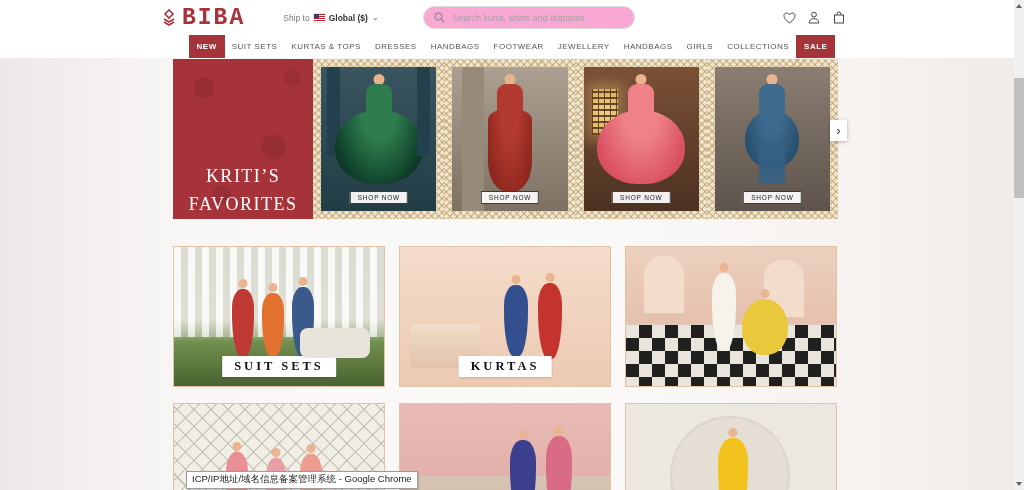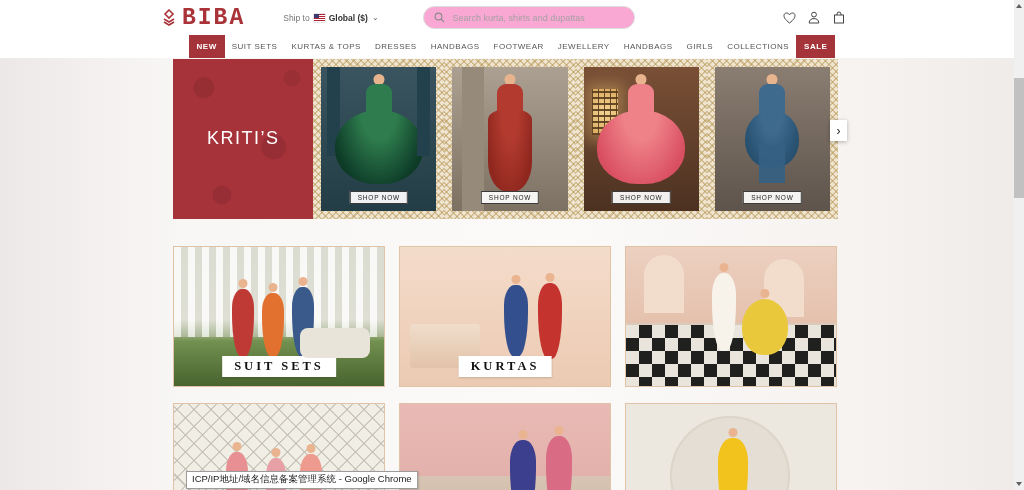--- a/index.html
+++ b/index.html
@@ -25,28 +25,28 @@
   .search input{border:none;outline:none;flex:1;font-size:9px;color:#444;background:transparent;font-family:"Liberation Sans",sans-serif;}
   .search input::placeholder{color:#a5a0a0;}
   .hicons{margin-left:auto;margin-right:178px;display:flex;align-items:center;gap:11px;}
   .hicon{width:14px;height:14px;display:flex;align-items:center;justify-content:center;cursor:pointer;}
   
   .nav{height:23px;background:#fff;display:flex;justify-content:center;align-items:stretch;}
   .nav-item{display:flex;align-items:center;padding:0 7px;font-size:8px;letter-spacing:.5px;color:#555;cursor:pointer;white-space:nowrap;}
   .nav-item.hl{background:#a5343a;color:#fff;font-weight:bold;padding:2px 8px;}
   
   .hero{position:relative;margin:1px 0 0 173px;width:665px;height:160px;display:flex;}
-  .kriti{width:144px;box-sizing:border-box;display:flex;flex-direction:column;align-items:center;justify-content:center;
+  .kriti{width:144px;box-sizing:border-box;display:flex;flex-direction:column;align-items:center;justify-content:flex-end;
     background-color:#a7333a;
     background-image:
       radial-gradient(circle at 22% 18%,rgba(0,0,0,.10) 0 10px,transparent 11px),
       radial-gradient(circle at 72% 55%,rgba(0,0,0,.09) 0 12px,transparent 13px),
       radial-gradient(circle at 35% 85%,rgba(0,0,0,.09) 0 9px,transparent 10px),
       radial-gradient(circle at 85% 12%,rgba(0,0,0,.08) 0 8px,transparent 9px);
-    color:#fff;font-family:Liberation Sans, sans-serif;font-size:18px;letter-spacing:1.5px;line-height:1.55;text-align:center;}
+    color:#fff;font-family:Liberation Serif, serif;font-size:18px;letter-spacing:1.5px;line-height:1.55;text-align:center;}
   .slide{width:134.25px;box-sizing:border-box;padding:8px;cursor:pointer;
     background-color:#eee4cf;
     background-image:
       repeating-linear-gradient(45deg,rgba(178,144,74,.45) 0 1.5px,transparent 1.5px 5px),
       repeating-linear-gradient(-45deg,rgba(178,144,74,.45) 0 1.5px,transparent 1.5px 5px);}
   .photo{position:relative;width:100%;height:100%;overflow:hidden;background:linear-gradient(180deg,var(--bg1),var(--bg2));}
   .m-head{position:absolute;top:5%;left:50%;transform:translateX(-50%);width:11px;height:11px;border-radius:50%;background:var(--skin);}
   .m-top{position:absolute;top:12%;left:50%;transform:translateX(-50%);width:26px;height:34px;border-radius:9px 9px 0 0;background:var(--dress);}
   .m-skirt{position:absolute;top:30%;left:50%;transform:translateX(-50%);width:88px;height:74px;
     border-radius:50% 50% 46% 46%;background:radial-gradient(ellipse at 50% 0,var(--dress) 28%,var(--dress2) 78%);}
@@ -188,20 +188,21 @@
   <span class="nav-item">JEWELLERY</span>
   <span class="nav-item">HANDBAGS</span>
   <span class="nav-item">GIRLS</span>
   <span class="nav-item">COLLECTIONS</span>
   <span class="nav-item hl">SALE</span>
 </div>
 
 <div class="hero">
   <div class="kriti">
     <span>KRITI’S</span>
+    <span>FAVORITES</span>
   </div>
 
   <div class="slide" aria-label="model-in-green-flared-anarkali">
     <div class="photo scene1">
       <span class="m-head"></span>
         <span class="m-top"></span>
         <span class="m-skirt"></span>
       <button class="shopnow">SHOP NOW</button>
     </div>
   </div>

